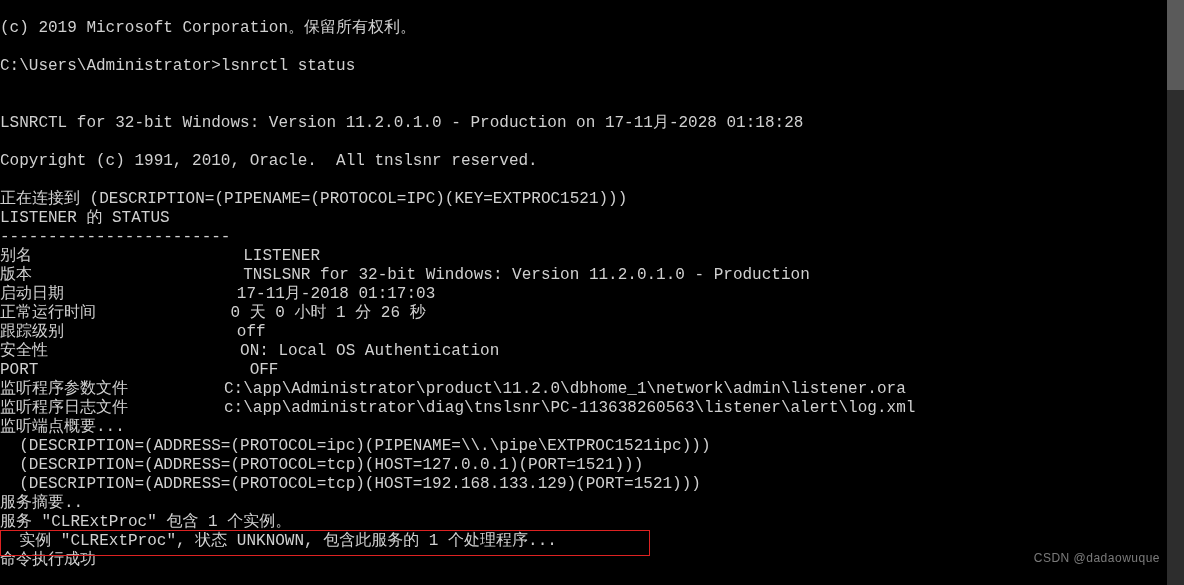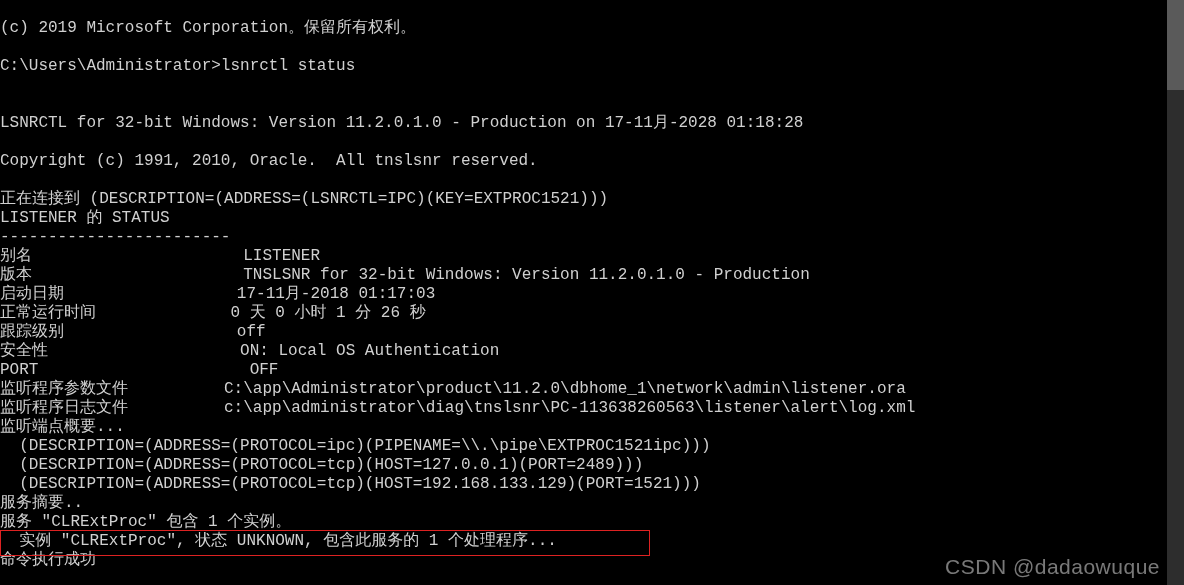--- a/index.html
+++ b/index.html
@@ -37,56 +37,56 @@
     background: #5a5a5a;
   }
   .hl-box {
     position: absolute;
     border: 1px solid #d22;
     pointer-events: none;
   }
   .watermark {
     position: absolute;
     right: 24px;
-    bottom: 9px;
+    bottom: 17px;
     color: rgba(220,220,220,0.55);
     font-family: Arial, sans-serif;
-    font-size: 21px;
+    font-size: 12px;
     letter-spacing: 0.5px;
     pointer-events: none;
   }
 </style>
 </head>
 <body>
 
 <div class="terminal">
 <span>(c) 2019 Microsoft Corporation。保留所有权利。</span>
 
 <span>C:\Users\Administrator&gt;lsnrctl status</span>
 
 
 <span>LSNRCTL for 32-bit Windows: Version 11.2.0.1.0 - Production on 17-11月-2028 01:18:28</span>
 
 <span>Copyright (c) 1991, 2010, Oracle.  All tnslsnr reserved.</span>
 
-<span>正在连接到 (DESCRIPTION=(ADDRESS=(LSNRCTL=IPC)(KEY=EXTPROC1521)))</span>
+<span>正在连接到 (DESCRIPTION=(PIPENAME=(PROTOCOL=IPC)(KEY=EXTPROC1521)))</span>
 <span>LISTENER 的 STATUS</span>
 <span>------------------------</span>
 <span>别名                      LISTENER</span>
 <span>版本                      TNSLSNR for 32-bit Windows: Version 11.2.0.1.0 - Production</span>
 <span>启动日期                  17-11月-2018 01:17:03</span>
 <span>正常运行时间              0 天 0 小时 1 分 26 秒</span>
 <span>跟踪级别                  off</span>
 <span>安全性                    ON: Local OS Authentication</span>
 <span>PORT                      OFF</span>
 <span>监听程序参数文件          C:\app\Administrator\product\11.2.0\dbhome_1\network\admin\listener.ora</span>
 <span>监听程序日志文件          c:\app\administrator\diag\tnslsnr\PC-113638260563\listener\alert\log.xml</span>
 <span>监听端点概要...</span>
 <span>  (DESCRIPTION=(ADDRESS=(PROTOCOL=ipc)(PIPENAME=\\.\pipe\EXTPROC1521ipc)))</span>
-<span>  (DESCRIPTION=(ADDRESS=(PROTOCOL=tcp)(HOST=127.0.0.1)(PORT=2489)))</span>
+<span>  (DESCRIPTION=(ADDRESS=(PROTOCOL=tcp)(HOST=127.0.0.1)(PORT=1521)))</span>
 <span>  (DESCRIPTION=(ADDRESS=(PROTOCOL=tcp)(HOST=192.168.133.129)(PORT=1521)))</span>
 <span>服务摘要..</span>
 <span>服务 "CLRExtProc" 包含 1 个实例。</span>
 <span>  实例 "CLRExtProc", 状态 UNKNOWN, 包含此服务的 1 个处理程序...</span>
 <span>命令执行成功</span>
 
 
 </div>
 
 <div class="hl-box" style="left:0px; top:530px; width:648px; height:24px;"></div>

